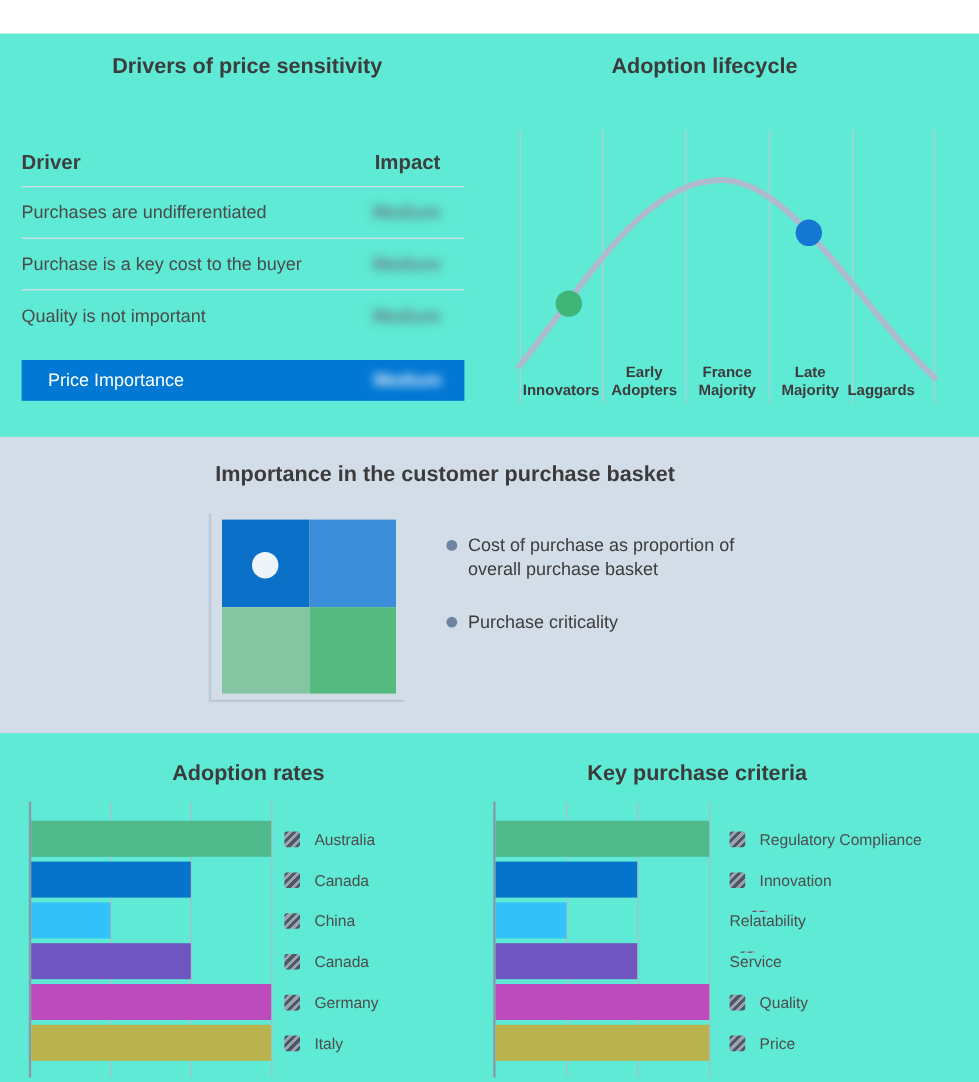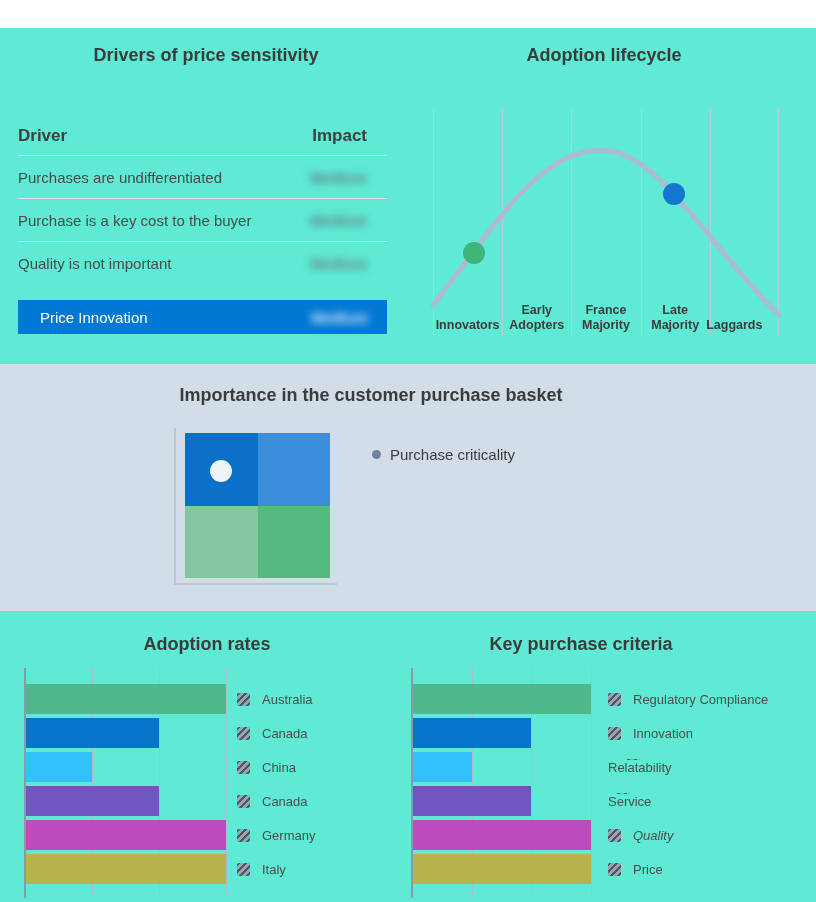--- a/index.html
+++ b/index.html
@@ -2,21 +2,21 @@
 <html><head>
 <meta charset="utf-8">
 <style>
   html,body{margin:0;padding:0;}
   .page{position:relative;width:816px;height:902px;background:#5eead4;overflow:hidden;
         font-family:"Liberation Sans",sans-serif;margin-top:28px;}
   .band-mid{position:absolute;left:0;top:336px;width:816px;height:247px;background:#D2DDE8;}
 
   .sec-title{position:absolute;font-size:18px;font-weight:bold;color:#3B3B3B;text-align:center;}
   #t-drivers{left:26px;top:17px;width:360px;}
-  #t-lifecycle{left:424px;top:17px;width:360px;}
+  #t-lifecycle{left:407px;top:17px;width:360px;}
   #t-basket{left:141px;top:357px;width:460px;}
   #t-rates{left:27px;top:606px;width:360px;}
   #t-criteria{left:401px;top:606px;width:360px;}
 
   
   .dtable{position:absolute;left:18px;top:94px;width:369px;}
   .t-head{display:flex;justify-content:space-between;align-items:flex-end;height:24px;
           padding-bottom:9px;border-bottom:1px solid #D9DDE2;
           font-weight:bold;font-size:17px;color:#3E3E3E;}
   .t-head .imp{padding-right:20px;}
@@ -95,21 +95,21 @@
           <span>Purchase is a key cost to the buyer</span>
           <span class="t-impact redacted">Medium</span>
         </div>
         <div class="t-row">
           <span>Quality is not important</span>
           <span class="t-impact redacted">Medium</span>
         </div>
       </div>
   </div>
   <div class="summary-row" style="background: rgb(0, 120, 212);">
-    <span>Price Innovation</span>
+    <span>Price Importance</span>
     <span class="redacted-white">Medium</span>
   </div>
 
   <div class="lc-plot">
 
   <div class="lc-grid" style="left: 0px;"></div>
       <div class="lc-grid" style="left: 69.2px;"></div>
       <div class="lc-grid" style="left: 138.4px;"></div>
       <div class="lc-grid" style="left: 207.6px;"></div>
       <div class="lc-grid" style="left: 276.8px;"></div>
@@ -141,20 +141,24 @@
       <div class="q-cell" style="background: rgb(11, 112, 199);">
         <div class="q-dot"></div>
       </div>
       <div class="q-cell" style="background: rgb(59, 142, 217);"></div>
       <div class="q-cell" style="background: rgb(132, 198, 161);"></div>
       <div class="q-cell" style="background: rgb(85, 186, 127);"></div>
     </div>
   <div class="bullets">
       <div class="bullet">
         <span class="b-dot"></span>
+        <span class="b-text">Cost of purchase as proportion of overall purchase basket</span>
+      </div>
+      <div class="bullet">
+        <span class="b-dot"></span>
         <span class="b-text">Purchase criticality</span>
       </div>
     </div>
 
   <div class="plot" id="rates-plot">
       <div class="bar-grid axis" style="left: 0px;"></div>
       <div class="bar-grid" style="left: 67px;"></div>
       <div class="bar-grid" style="left: 134px;"></div>
       <div class="bar-grid" style="left: 201px;"></div>
       <div class="bar" style="top: 16px; width: 200px; background: rgb(79, 185, 140);"></div>
@@ -212,21 +216,21 @@
         <span class="legend-text">Innovation</span>
       </div>
       <div class="legend-row" style="top: 91px; flex-direction: column;">
         <span class="swatch"></span>
         <span class="legend-text">Relatability</span>
       </div>
       <div class="legend-row" style="top: 125px; flex-direction: column;">
         <span class="swatch"></span>
         <span class="legend-text">Service</span>
       </div>
-      <div class="legend-row" style="top: 159px; font-style: italic;">
+      <div class="legend-row" style="top: 159px;">
         <span class="swatch"></span>
         <span class="legend-text">Quality</span>
       </div>
       <div class="legend-row" style="top: 193px;">
         <span class="swatch"></span>
         <span class="legend-text">Price</span>
       </div>
     </div>
 
   <div class="footer">www.technavio.com</div>

